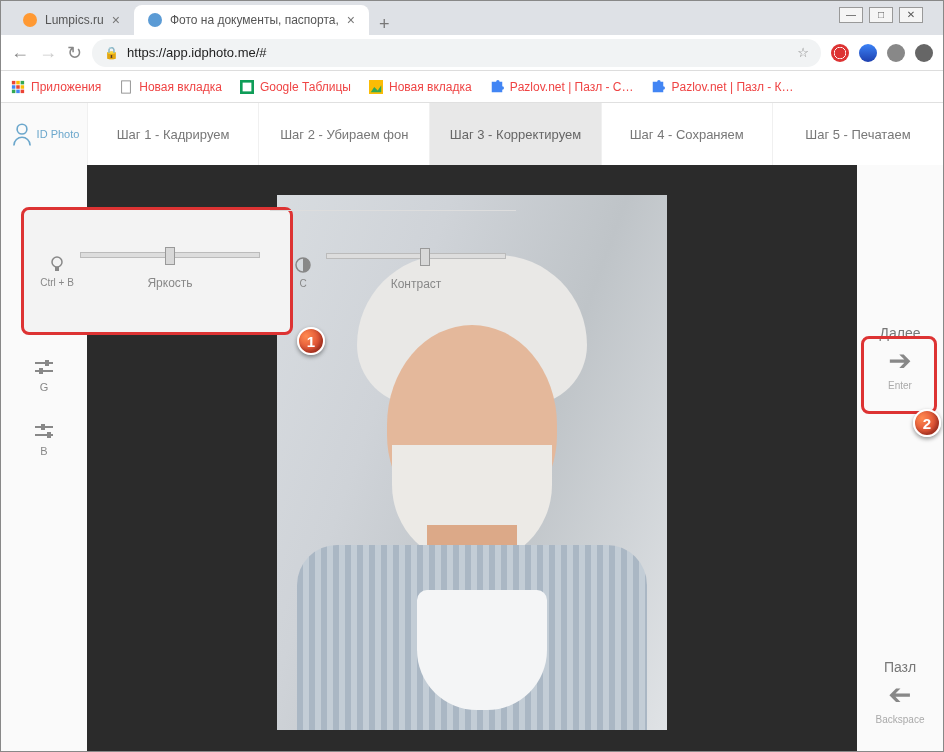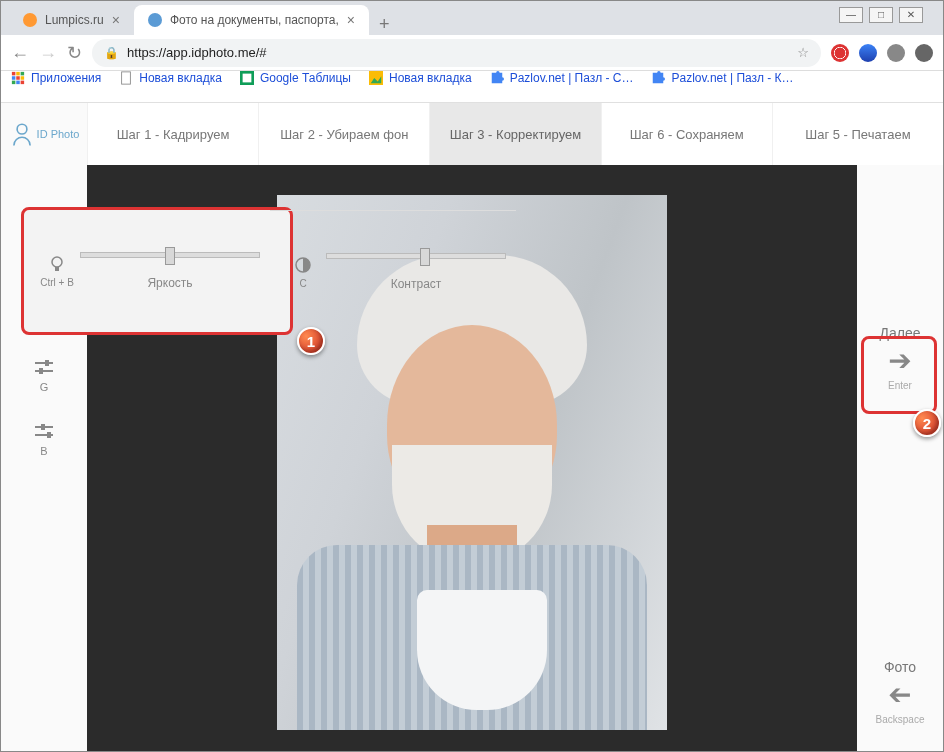--- a/index.html
+++ b/index.html
@@ -28,21 +28,21 @@
   .urlbar .lock { font-size: 12px; color: #777; }
   .urlbar .url-text { color: #222; }
   .urlbar .star { margin-left: auto; color: #888; }
   .tb-icon { width: 18px; height: 18px; border-radius: 50%; }
   .tb-red { background: radial-gradient(#d33 40%, #fff 45%, #d33 50%); }
   .tb-globe { background: linear-gradient(#3b82f6, #1e40af); }
   .tb-avatar { background: #888; }
   .tb-dot { background: #666; }
   
   
-  .bookmarks { height: 32px; background: #fff; border-bottom: 1px solid #e0e0e0; display: flex; align-items: flex-start; padding: 0 10px; gap: 18px; font-size: 12px; color: #1d4ed8; }
+  .bookmarks { height: 32px; background: #fff; border-bottom: 1px solid #e0e0e0; display: flex; align-items: center; padding: 0 10px; gap: 18px; font-size: 12px; color: #ef4444; }
   .bm-item { display: flex; align-items: center; gap: 6px; white-space: nowrap; }
   .bm-icon { width: 14px; height: 14px; }
   
   
   .appnav { height: 62px; display: flex; background: #fff; }
   .appnav-logo { width: 86px; display: flex; flex-direction: row; align-items: center; justify-content: center; background: #fafafa; font-size: 11px; color: #6ba7cc; gap: 2px; }
   .appnav-logo svg { width: 26px; height: 26px; }
   .appnav-tab { flex: 1; display: flex; align-items: center; justify-content: center; font-size: 13px; color: #777; background: #fff; border-left: 1px solid #f0f0f0; }
   .appnav-tab.active { background: #e8e8e8; color: #666; }
   
@@ -178,21 +178,21 @@
   <div class="appnav-tab">
       <span>Шаг 1 - Кадрируем</span>
     </div>
   <div class="appnav-tab">
       <span>Шаг 2 - Убираем фон</span>
     </div>
   <div class="appnav-tab active">
       <span>Шаг 3 - Корректируем</span>
     </div>
   <div class="appnav-tab">
-      <span>Шаг 6 - Сохраняем</span>
+      <span>Шаг 4 - Сохраняем</span>
     </div>
   <div class="appnav-tab">
       <span>Шаг 5 - Печатаем</span>
     </div>
 </div>
 
 <div class="main">
   <div class="leftcol">
     <div class="lefttool">
       <svg width="22" height="18" viewBox="0 0 22 18">
@@ -234,21 +234,21 @@
     </div>
   </div>
 
   <div class="rightcol">
     <div class="rightbtn">
       <span class="big">Далее</span>
       <span class="arrow">➔</span>
       <span class="hint">Enter</span>
     </div>
     <div class="rightbtn">
-      <span class="big">Фото</span>
+      <span class="big">Пазл</span>
       <span class="arrow" style="transform:scaleX(-1)">➔</span>
       <span class="hint">Backspace</span>
     </div>
   </div>
 </div>
 
 <div class="panel">
   <div class="prow">
     <div class="picon">
       <svg width="20" height="20" viewBox="0 0 20 20">

